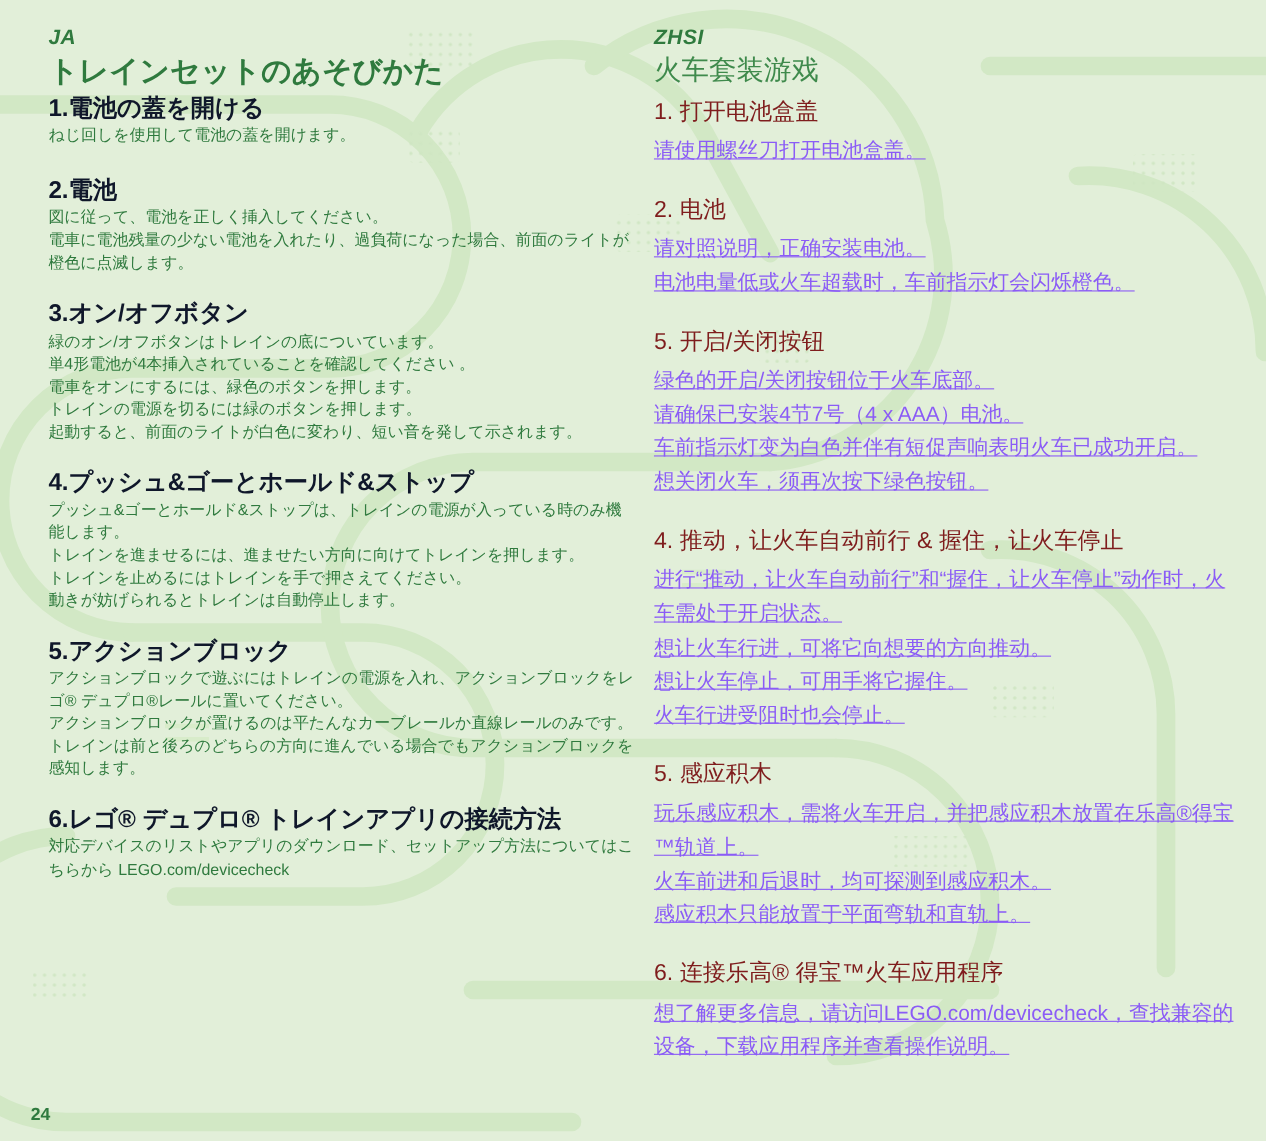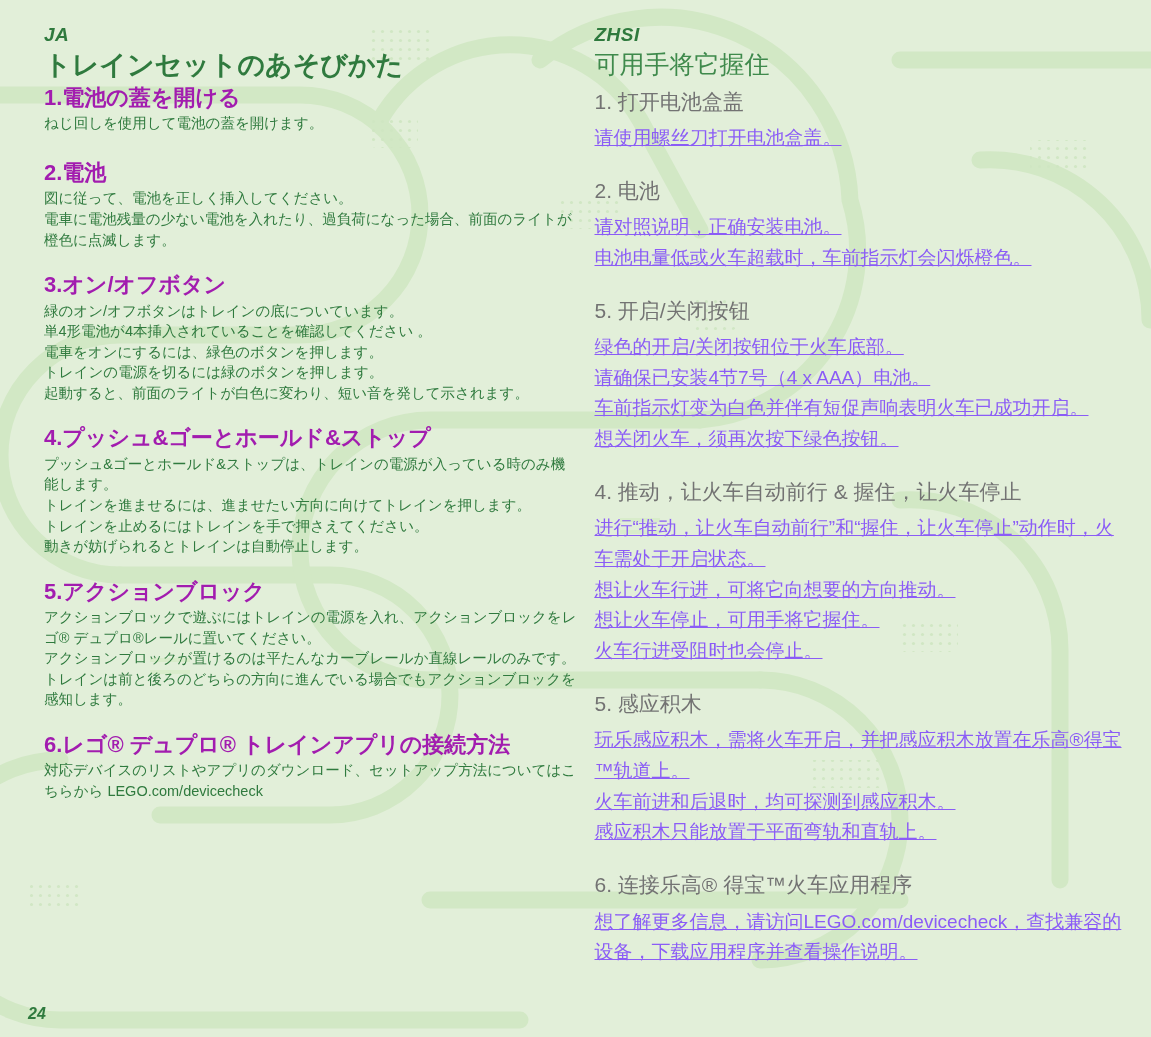--- a/index.html
+++ b/index.html
@@ -59,21 +59,21 @@
     font-weight: bold;
     margin: 0 0 4px 0;
     line-height: 1.15;
     color: #2f7a3e;
   }
   .ja .sec-title {
     font-size: 22px;
     font-weight: bold;
     margin: 0 0 2px 0;
     line-height: 1.2;
-    color: #a21caf;
+    color: #0f172a;
   }
   .ja .sec {
     margin-bottom: 22px;
   }
   .ja .sec.first {
     margin-bottom: 26px;
   }
   .ja p {
     font-size: 14.5px;
     line-height: 1.42;
@@ -86,21 +86,21 @@
     font-size: 25px;
     margin: 0 0 10px 0;
     line-height: 1.15;
     color: #3f8a4c;
     font-weight: normal;
   }
   .zh .sec-title {
     font-size: 21px;
     margin: 0 0 8px 0;
     line-height: 1.25;
-    color: #737373;
+    color: #7f1d1d;
     font-weight: normal;
   }
   .zh .sec {
     margin-bottom: 24px;
   }
   .zh p {
     font-size: 19px;
     line-height: 1.62;
     margin: 0;
     color: #8b5cf6;
@@ -108,21 +108,20 @@
   }
 
   .page-number {
     position: absolute;
     left: 28px;
     bottom: 14px;
     font-size: 16px;
     font-weight: bold;
     color: #2f7a3e;
     z-index: 2;
-    font-style: italic;
   }
 </style>
 </head>
 <body>
 
 <svg id="bg-art" viewBox="0 0 1151 1037" preserveAspectRatio="none">
   <defs>
     <pattern id="studs" width="9" height="9" patternUnits="userSpaceOnUse">
       <rect width="9" height="9" fill="none"></rect>
       <circle cx="4.5" cy="4.5" r="1.6" fill="#cfe6c2"></circle>
@@ -200,21 +199,21 @@
     </div>
 
     <div class="sec">
       <h2 class="sec-title">6.レゴ® デュプロ® トレインアプリの接続方法</h2>
       <p>対応デバイスのリストやアプリのダウンロード、セットアップ方法についてはこちらから LEGO.com/devicecheck</p>
     </div>
   </div>
 
   <div class="column right zh">
     <div class="lang-tag">ZHSI</div>
-    <h1 class="doc-title">可用手将它握住</h1>
+    <h1 class="doc-title">火车套装游戏</h1>
 
     <div class="sec">
       <h2 class="sec-title">1. 打开电池盒盖</h2>
       <p>请使用螺丝刀打开电池盒盖。</p>
     </div>
 
     <div class="sec">
       <h2 class="sec-title">2. 电池</h2>
       <p>请对照说明，正确安装电池。</p>
       <p>电池电量低或火车超载时，车前指示灯会闪烁橙色。</p>

